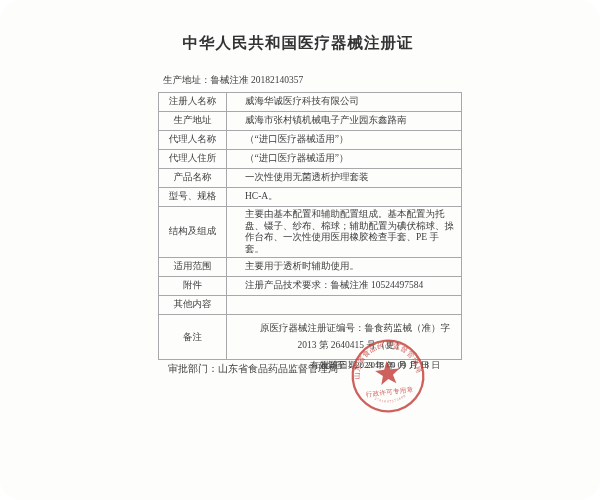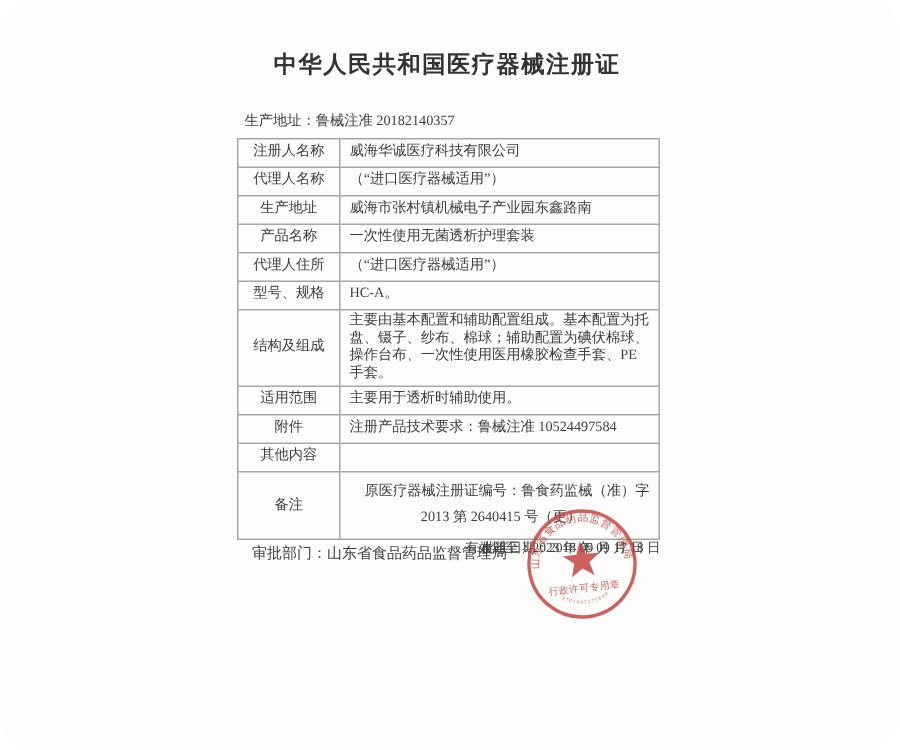--- a/index.html
+++ b/index.html
@@ -17,33 +17,33 @@
   .title {
     position:absolute; top:33px; left:0; width:596px;
     margin:0; text-align:center;
     font-size:15.5px; font-weight:600; letter-spacing:1px; color:#333333;
   }
   .regno {
     position:absolute; left:163px; top:74px;
     font-size:9.5px; color:#3e3e3e; white-space:nowrap;
   }
   table.cert {
-    position:absolute; left:158px; top:92px; width:282px;
+    position:absolute; left:158px; top:92px; width:304px;
     border-collapse:collapse; table-layout:fixed;
     background:transparent;
   }
   table.cert td {
     border:1px solid #a6a8aa;
     font-size:9.5px; line-height:11.5px;
     padding:3px 4px; vertical-align:middle;
     color:#3e3e3e;
     overflow:hidden;
   }
   table.cert td.lbl { width:63px; text-align:center; padding:3px 2px; }
-  table.cert td.val { padding-left:6px;margin-left:48px; }
+  table.cert td.val { padding-left:18px;margin-left:48px; }
   table.cert tr { height:19px; }
   tr.row-structure td { padding-top:2px; padding-bottom:2px; }
   tr.row-other { height:18px; }
   tr.row-remark td { line-height:17px; padding-top:5px; padding-bottom:5px; }
   tr.row-remark td.val { text-indent:8px;text-align:center; }
   .f-dept  { position:absolute; left:168px; top:362px; font-size:10px; white-space:nowrap; }
   .f-date1 { position:absolute; left:321px; top:359px; font-size:9px; white-space:nowrap; }
   .f-date2 { position:absolute; left:310px; top:359px; font-size:9px; white-space:nowrap; }
   .stamp {
     position:absolute; left:350px; top:338px; width:76px; height:76px;
@@ -61,34 +61,34 @@
 
   <div class="regno"><span>生产地址：</span><span>鲁械注准 20182140357</span></div>
 
   <table class="cert">
     <tbody>
       <tr>
         <td class="lbl">注册人名称</td>
         <td class="val">威海华诚医疗科技有限公司</td>
       </tr>
       <tr>
+        <td class="lbl">生产地址</td>
+        <td class="val">威海市张村镇机械电子产业园东鑫路南</td>
+      </tr>
+      <tr>
         <td class="lbl">代理人名称</td>
         <td class="val">（“进口医疗器械适用”）</td>
       </tr>
       <tr>
-        <td class="lbl">生产地址</td>
-        <td class="val">威海市张村镇机械电子产业园东鑫路南</td>
+        <td class="lbl">代理人住所</td>
+        <td class="val">（“进口医疗器械适用”）</td>
       </tr>
       <tr>
         <td class="lbl">产品名称</td>
         <td class="val">一次性使用无菌透析护理套装</td>
-      </tr>
-      <tr>
-        <td class="lbl">代理人住所</td>
-        <td class="val">（“进口医疗器械适用”）</td>
       </tr>
       <tr>
         <td class="lbl">型号、规格</td>
         <td class="val">HC-A。</td>
       </tr>
       <tr class="row-structure">
         <td class="lbl">结构及组成</td>
         <td class="val">主要由基本配置和辅助配置组成。基本配置为托盘、镊子、纱布、棉球；辅助配置为碘伏棉球、操作台布、一次性使用医用橡胶检查手套、PE 手套。</td>
       </tr>
       <tr>

